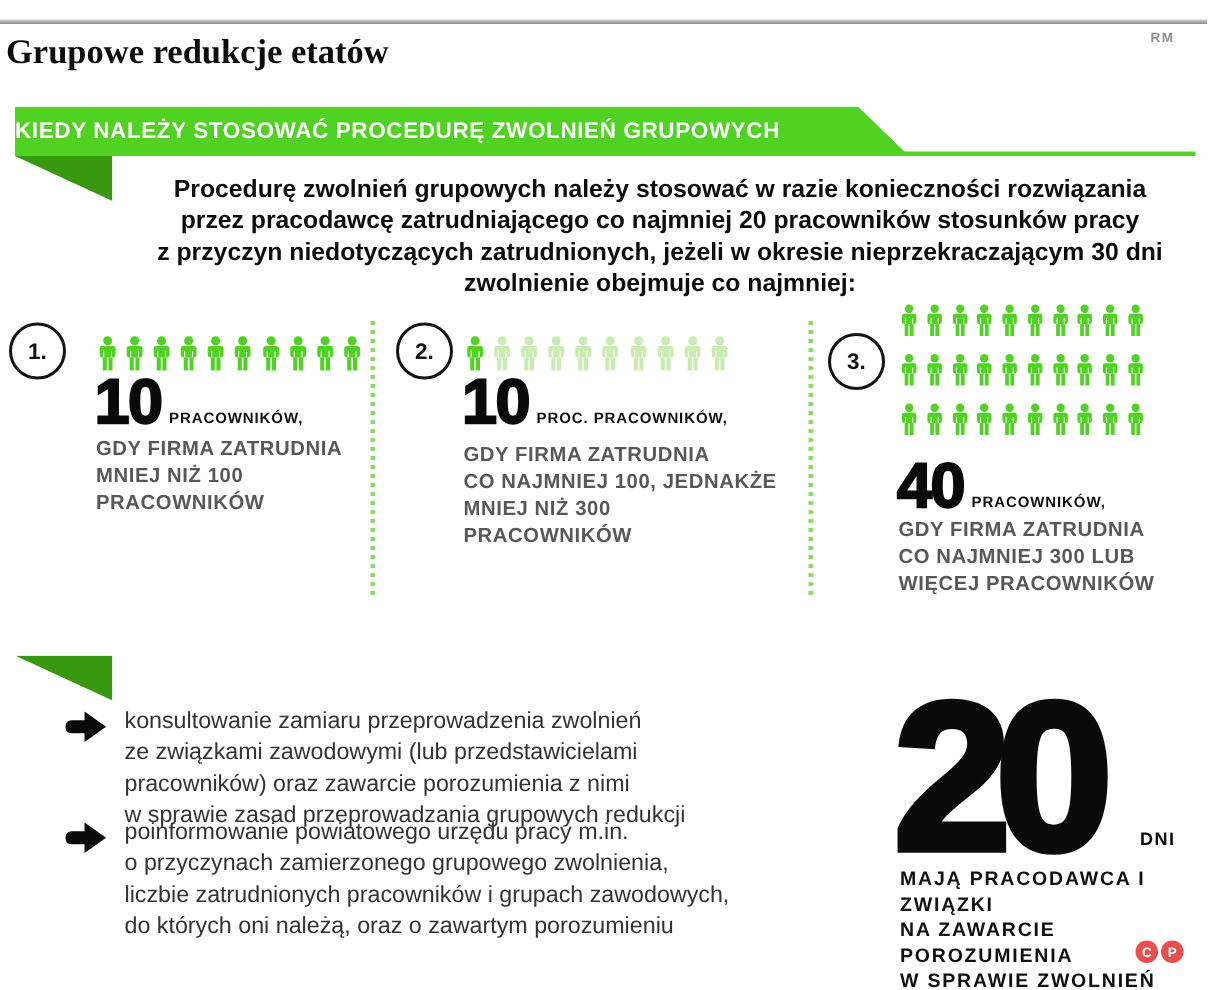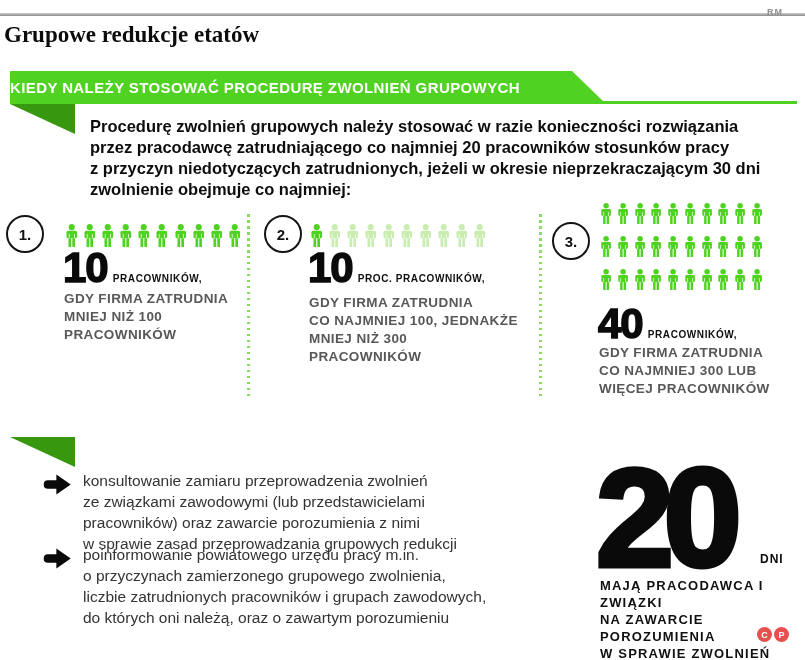--- a/index.html
+++ b/index.html
@@ -5,21 +5,21 @@
   * { margin:0; padding:0; box-sizing:border-box; }
   html,body { background:#ffffff; }
   .canvas {
     position:relative; width:805px; height:660px; background:#fff;
     font-family:"Liberation Sans", sans-serif; overflow:hidden;
   }
 
   
   .top-rule { position:absolute; left:0; top:13px; width:805px; height:3px;
     background:linear-gradient(#d0d0d0,#8a8a8a); }
-  .credit { position:absolute; left:767px; top:7px; font-size:9px; font-weight:bold;
+  .credit { position:absolute; left:767px; top:20px; font-size:9px; font-weight:bold;
     color:#8f8f8f; letter-spacing:1px; }
   .title { position:absolute; left:4px; top:22px; font-family:"Liberation Serif", serif;
     font-size:23px; font-weight:bold; color:#0c0c0c; }
 
   
   .banner { position:absolute; left:10px; width:787px; height:33px; }
   .banner.b1 { top:71px; } .banner.b2 { top:404px; }
   .banner-underline { position:absolute; left:0; bottom:0; width:100%; height:3px;
     background:var(--green); }
   .banner-block { position:absolute; left:0; top:0; width:100%; height:100%;
@@ -27,21 +27,21 @@
     clip-path:polygon(0 0, 562px 0, 596px 100%, 0 100%); }
   .banner-label { display:block; line-height:33px; color:#ffffff;
     font-size:15px; font-weight:bold; letter-spacing:0.4px; white-space:nowrap; }
   .fold { position:absolute; left:10px; width:65px; height:30px; background:var(--dkgreen);
     clip-path:polygon(0 0, 100% 0, 100% 100%); }
   .fold.f1 { top:104px; } .fold.f2 { top:437px; }
 
   
   .intro { position:absolute; left:90px; top:116px; width:700px;
     font-size:16.5px; line-height:21px; font-weight:bold; color:#0d0d0d;
-    white-space:pre-line; }
+    white-space:pre-line;text-align:center; }
 
   
   .case-circle { position:absolute; width:38px; height:38px; border:2px solid #141414;
     border-radius:50%; display:flex; align-items:center; justify-content:center;
     font-size:15px; font-weight:bold; color:#111; background:#fff; }
   .cc1 { left:6px;  top:215px; }
   .cc2 { left:264px; top:215px; }
   .cc3 { left:552px; top:222px; }
 
   .case-icons { position:absolute; display:flex; flex-direction:column; gap:6px; }

